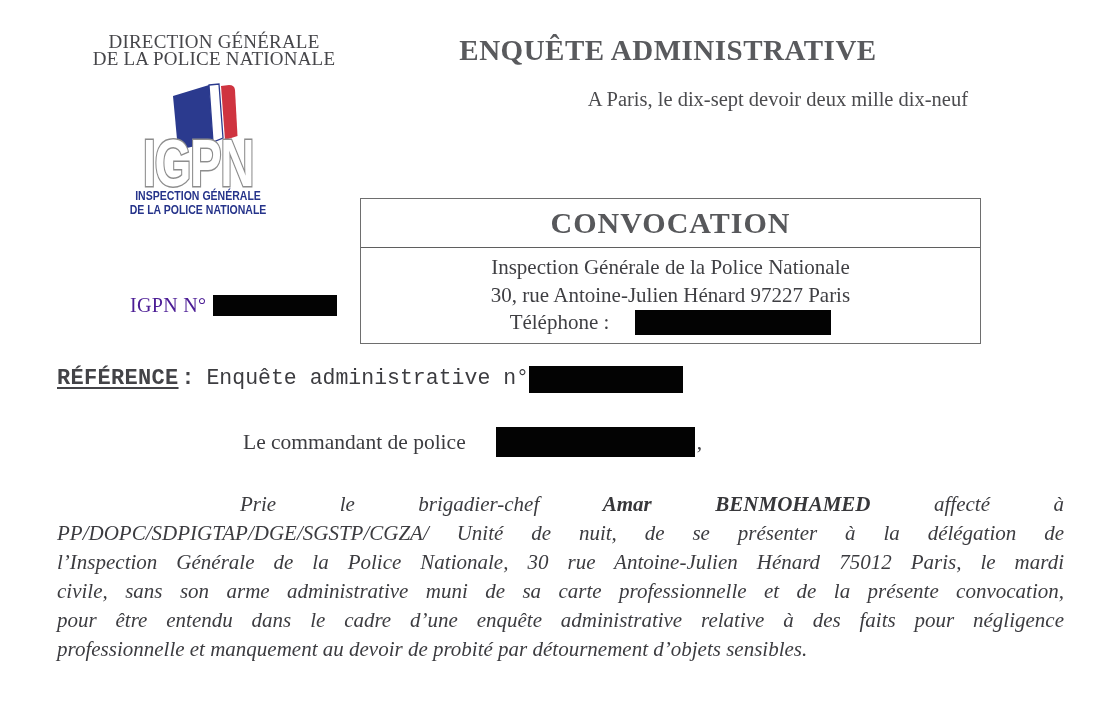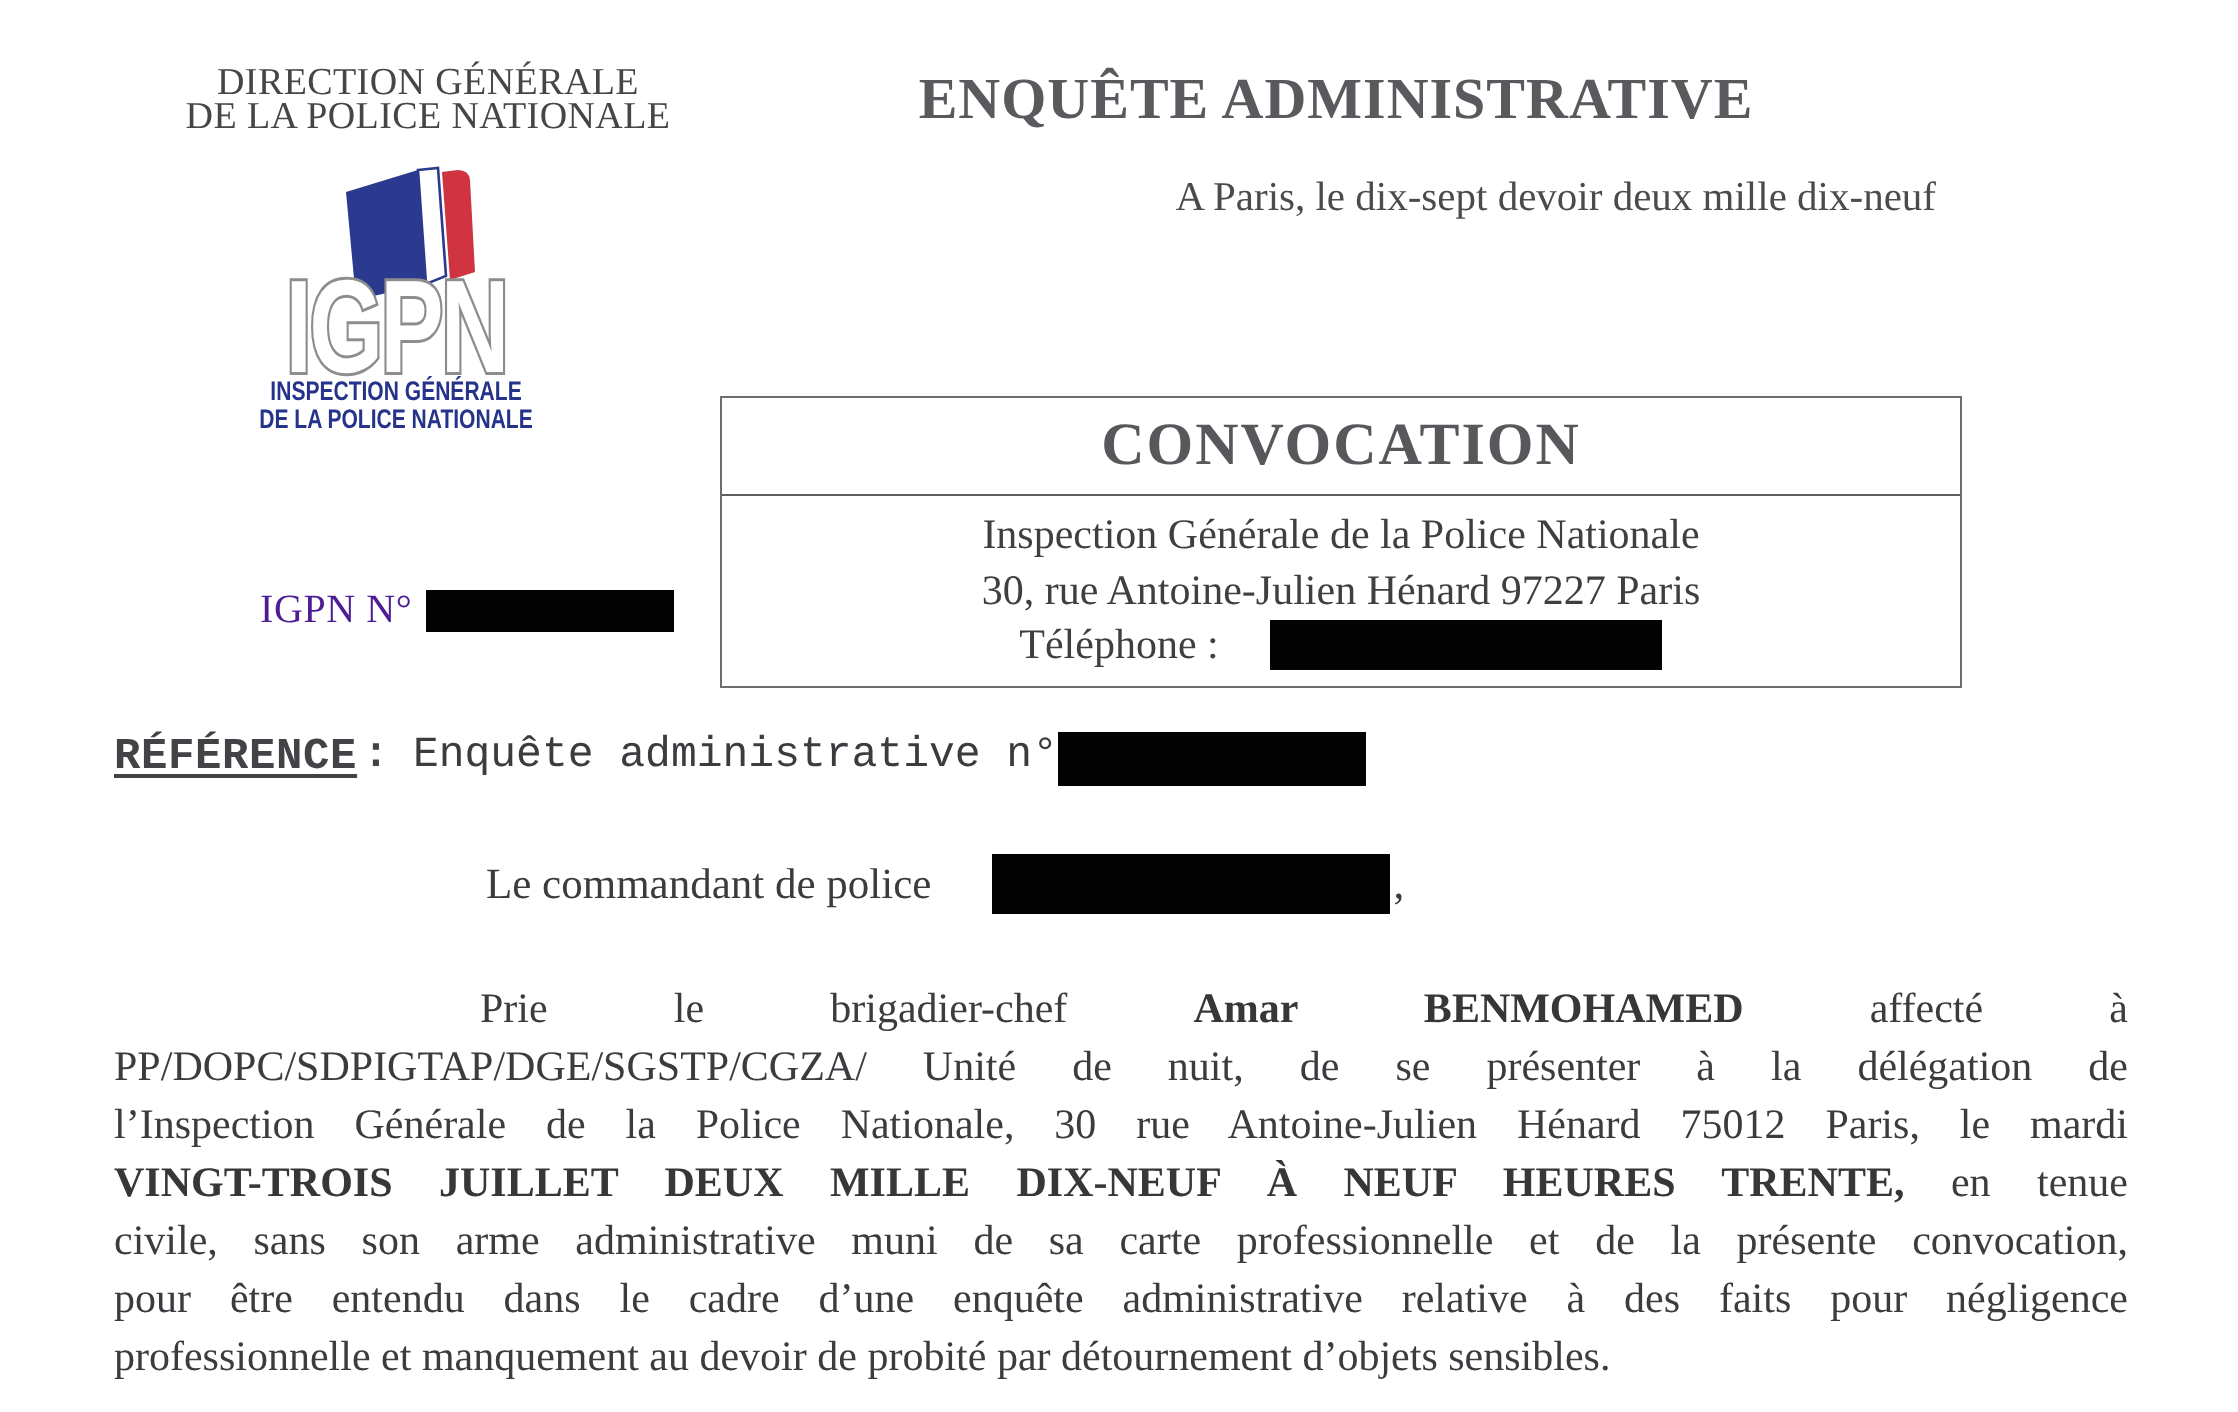--- a/index.html
+++ b/index.html
@@ -57,21 +57,21 @@
   .cmd-row{
     position:absolute;left:243px;top:426px;height:32px;display:flex;align-items:center;
     font-size:21.5px;color:#3c3c40;
   }
   .cmd-row .redact{margin-left:30px;margin-right:2px;}
   
   .paragraph{
     position:absolute;left:57px;top:490px;width:1007px;
     font-size:21px;line-height:29px;color:#3c3c40;
   }
-  .pline{text-align:justify;text-align-last:justify;text-justify:inter-word;white-space:nowrap;}
+  .pline{text-align:justify;text-align-last:justify;text-justify:inter-word;white-space:nowrap;font-style:italic;}
   .pline-first{padding-left:183px;}
   .pline-last{text-align-last:left;}
   .b{font-weight:700;color:#37373a;}
 </style>
 </head>
 <body>
 
 <div id="page">
 
   <div class="dir-block">
@@ -125,19 +125,18 @@
   <div class="cmd-row">
     <span>Le commandant de police</span>
     <span class="redact cmd"></span>
     <span>,</span>
   </div>
 
   <div class="paragraph">
     <div class="pline pline-first"><span>Prie le brigadier-chef </span><span class="b">Amar BENMOHAMED</span><span> affecté à</span></div>
     <div class="pline">PP/DOPC/SDPIGTAP/DGE/SGSTP/CGZA/ Unité de nuit, de se présenter à la délégation de</div>
     <div class="pline">l’Inspection Générale de la Police Nationale, 30 rue Antoine-Julien Hénard 75012 Paris, le mardi</div>
-    <div class="pline"><span class="b">VINGT-TROIS JUILLET DEUX MILLE DIX-NEUF À NEUF HEURES TRENTE,</span><span> en tenue</span></div>
     <div class="pline">civile, sans son arme administrative muni de sa carte professionnelle et de la présente convocation,</div>
     <div class="pline">pour être entendu dans le cadre d’une enquête administrative relative à des faits pour négligence</div>
     <div class="pline pline-last">professionnelle et manquement au devoir de probité par détournement d’objets sensibles.</div>
   </div>
 
 </div>
 
 </body></html>

